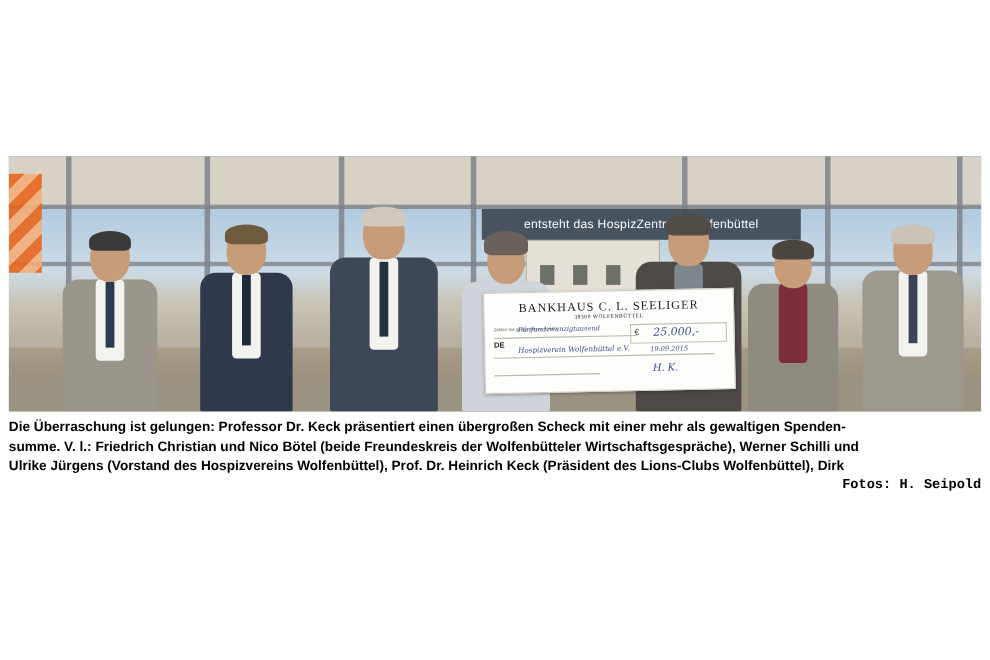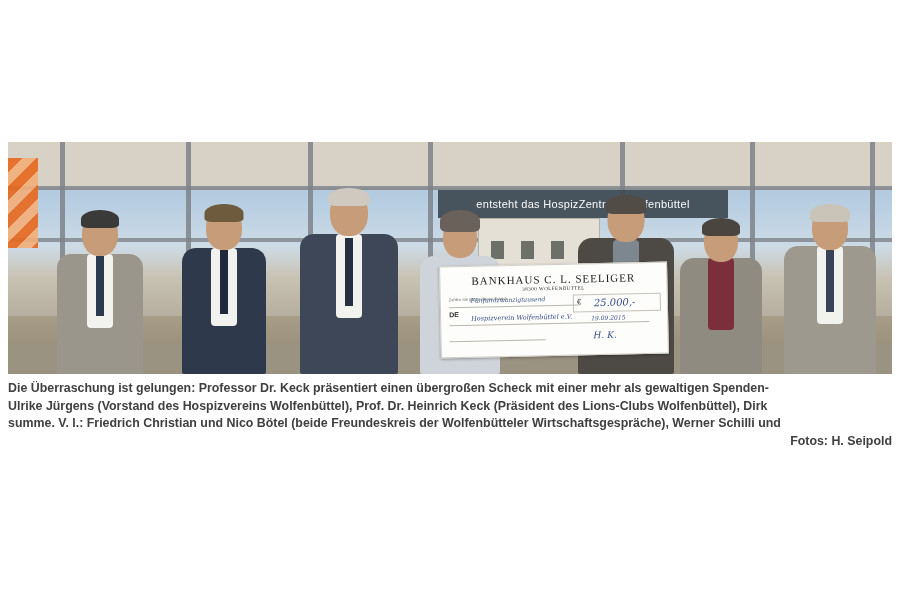--- a/index.html
+++ b/index.html
@@ -214,24 +214,24 @@
 
   
   .caption {
     position: absolute;
     left: 8px;
     top: 380px;
     width: 884px;
     font-size: 12.4px;
     font-weight: bold;
     line-height: 17.5px;
-    color: #404040;
+    color: #000000;
   }
   .caption p { margin: 0; }
-  .credit { float: right; }
+  .credit { float: right; font-family: Liberation Mono, monospace; }
 </style>
 </head>
 <body>
 
 <div class="page">
 
   <div class="photo">
     <div class="sky"></div>
     <div class="roof-dark"></div>
     <div class="roofline"></div>
@@ -329,20 +329,20 @@
       <div class="hand" style="left:30px; top:30px; font-size:6px;">Fünfundzwanzigtausend</div>
       <div class="hand" style="left:30px; top:48px; font-size:6.5px;">Hospizverein Wolfenbüttel e.V.</div>
       <div class="hand" style="left:150px; top:50px; font-size:6px;">19.09.2015</div>
       <div class="hand" style="left:152px; top:66px; font-size:9px;">H. K.</div>
       <div class="tiny" style="left:8px; top:44px; font-size:7px; color:#2c2c2c; font-weight:bold;">DE</div>
     </div>
   </div>
 
   <div class="caption">
     <p>Die Überraschung ist gelungen: Professor Dr. Keck präsentiert einen übergroßen Scheck mit einer mehr als gewaltigen Spenden-</p>
+    <p>summe. V. l.: Friedrich Christian und Nico Bötel (beide Freundeskreis der Wolfenbütteler Wirtschaftsgespräche), Werner Schilli und</p>
     <p>Ulrike Jürgens (Vorstand des Hospizvereins Wolfenbüttel), Prof. Dr. Heinrich Keck (Präsident des Lions-Clubs Wolfenbüttel), Dirk</p>
-    <p>summe. V. l.: Friedrich Christian und Nico Bötel (beide Freundeskreis der Wolfenbütteler Wirtschaftsgespräche), Werner Schilli und</p>
     <p>
       <span class="credit">Fotos: H. Seipold</span>
     </p>
   </div>
 
 </div>
 
 </body></html>

